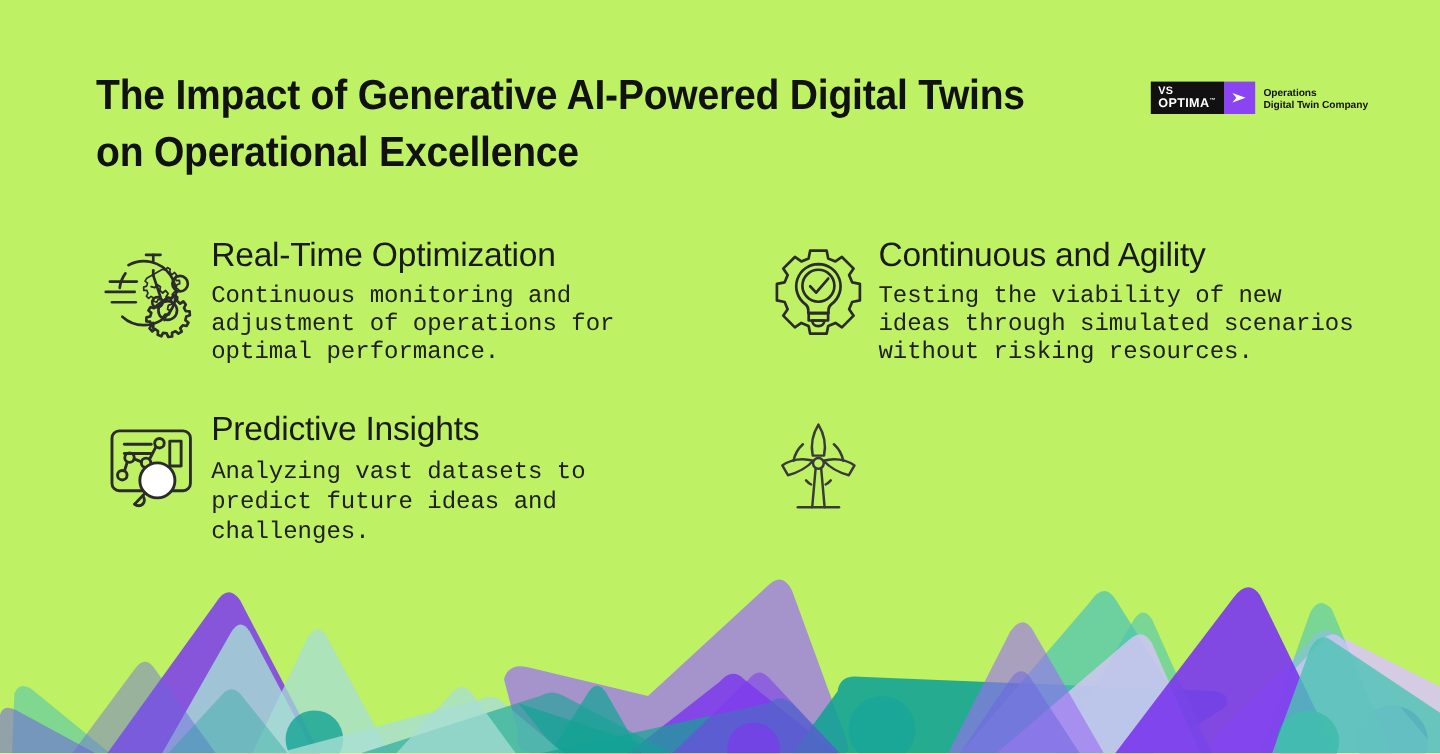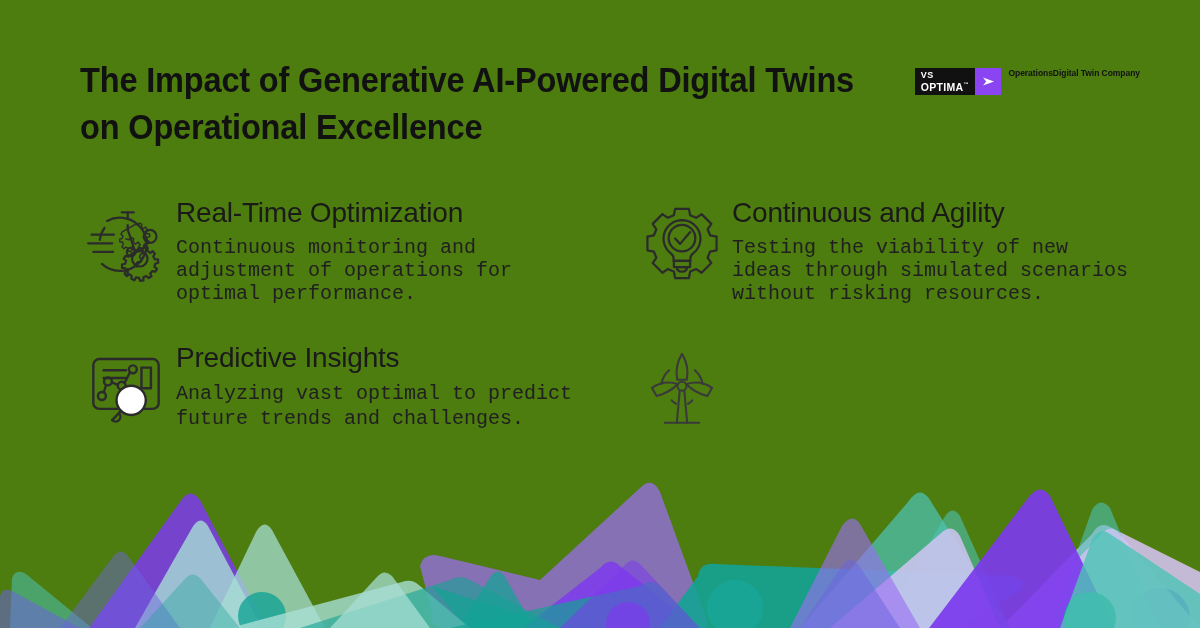--- a/index.html
+++ b/index.html
@@ -11,21 +11,21 @@
     height: 628px;
     background: #ffffff;
     font-family: "Liberation Sans", sans-serif;
     overflow: hidden;
     position: relative;
   }
 
   .slide {
     position: absolute;
     inset: 0;
-    background: #4d7c0f;
+    background: #bef264;
   }
 
   
   .header {
     position: absolute;
     left: 80px;
     top: 56px;
     right: 60px;
     display: flex;
     align-items: flex-start;
@@ -83,21 +83,21 @@
   .logo-arrow {
     width: 26px;
     background: #8a44f2;
     display: flex;
     align-items: center;
     justify-content: center;
   }
   .logo-text {
     padding-left: 7px;
     display: flex;
-    flex-direction: row;
+    flex-direction: column;
     justify-content: center;
     line-height: 10px;
     color: #111111;
   }
   .logo-text span {
     font-size: 8.5px;
     font-weight: bold;
     letter-spacing: -0.05px;
     font-family: "Liberation Sans Narrow", "Liberation Sans", sans-serif;
   }
@@ -252,21 +252,21 @@
           <path d="M54.6 29.5 L48.4 41.5"></path>
           <path d="M40.6 44 L33.4 41.2"></path>
           <path d="M26.8 44.2 L24.2 52.6"></path>
           <circle cx="56" cy="62" r="17" fill="#ffffff"></circle>
           <path d="M44.2 74.2 L34 85"></path>
           <path d="M34 85 a5.5 5.5 0 0 0 7.8 -7.8"></path>
         </svg>
       </div>
       <div class="feature-body">
         <div class="feature-title">Predictive Insights</div>
-        <div class="feature-desc">Analyzing vast optimal to predict future trends and challenges.</div>
+        <div class="feature-desc">Analyzing vast datasets to predict future ideas and challenges.</div>
       </div>
     </div>
 
     <div class="feature feature--r2">
       <div class="feature-icon">
         <svg width="86" height="86" viewBox="0 0 100 100" fill="none" stroke="#3a3a3a" stroke-width="2.4" stroke-linecap="round" stroke-linejoin="round" aria-hidden="true">
           <path d="M50 8 c-5.5 9 -7.5 20 -5.5 30 h11 c2 -10 0 -21 -5.5 -30z"></path>
           <path d="M45 43 c-10 -3 -21.5 -1.5 -30 4.5 l5.5 9.5 c9.5 -2.5 19 -8 24.5 -14z"></path>
           <path d="M55 43 c10 -3 21.5 -1.5 30 4.5 l-5.5 9.5 c-9.5 -2.5 -19 -8 -24.5 -14z"></path>
           <circle cx="50" cy="45.5" r="5.2"></circle>

